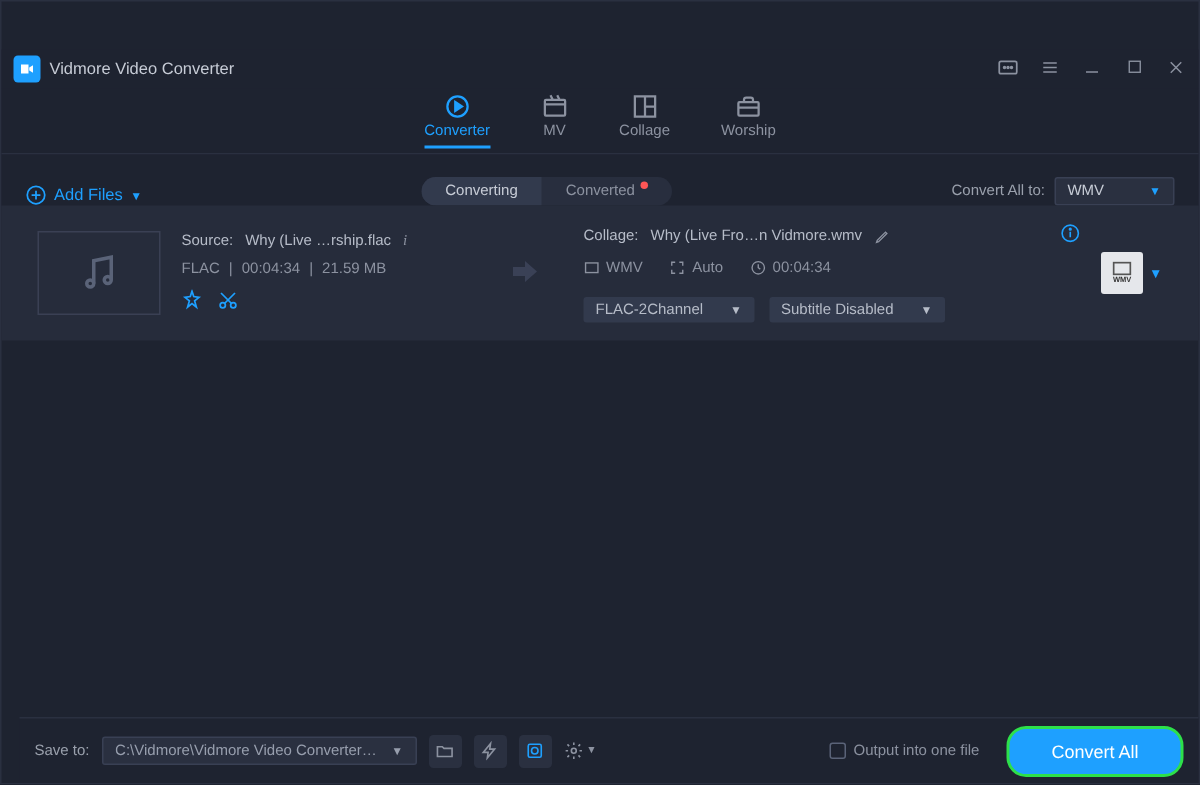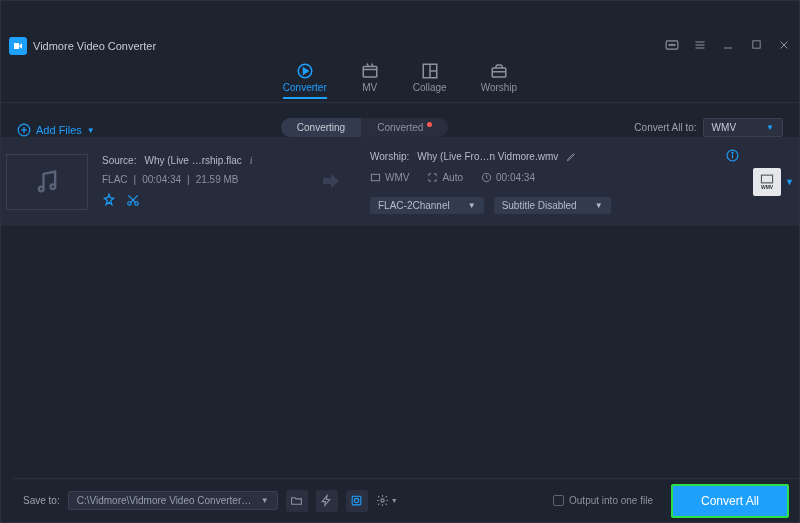--- a/index.html
+++ b/index.html
@@ -16,39 +16,39 @@
   .tab svg { width: 18px; height: 18px; }
   .toolbar { height: 34px; display: flex; align-items: flex-end; padding: 0 16px; background: #1e2330; }
   .add-btn { display: flex; align-items: center; gap: 5px; color: #1ea0ff; font-size: 11px; cursor: pointer; }
   .seg { display: flex; background: #282e3e; border-radius: 12px; overflow: hidden; margin: 0 auto; font-size: 10px; }
   .seg div { padding: 4px 16px; cursor: pointer; color: #8c92a0; }
   .seg .on { background: #323a4d; color: #c7ccd6; }
   .dot { width: 5px; height: 5px; background: #ff5656; border-radius: 50%; display: inline-block; margin-left: 4px; position: relative; top: -4px; }
   .convert-to { display: flex; align-items: center; gap: 6px; font-size: 10px; margin-top: 24px; }
   .combo { background: #2a3040; border: 1px solid #394054; padding: 3px 8px; color: #c7ccd6; display: flex; align-items: center; gap: 30px; cursor: pointer; border-radius: 2px; font-size: 10px; }
   .combo .chev { color: #1ea0ff; font-size: 8px; }
-  .row { display: flex; padding: 12px 5px; background: #262c3b; gap: 14px; align-items: center; }
+  .row { display: flex; padding: 12px 24px; background: #262c3b; gap: 14px; align-items: center; }
   .thumb { width: 82px; height: 56px; border: 1px solid #3a4054; display: flex; align-items: center; justify-content: center; color: #5a6378; }
   .col { display: flex; flex-direction: column; gap: 8px; }
   .src { width: 200px; }
   .line { display: flex; align-items: center; gap: 8px; color: #b6bcc8; font-size: 10px; }
   .sub { color: #8c92a0; font-size: 10px; display: flex; gap: 6px; align-items: center; }
   .arrow { width: 40px; color: #3a4156; }
   .out { flex: 1; }
   .minirow { display: flex; gap: 10px; align-items: center; margin-top: 6px; }
   .sel { background: #323a4d; padding: 3px 8px; color: #b6bcc8; display: flex; align-items: center; gap: 18px; font-size: 10px; cursor: pointer; border-radius: 2px; }
   .fmt-icon { width: 28px; height: 28px; background: #e5e7eb; border-radius: 2px; display: flex; align-items: center; justify-content: center; font-size: 6px; color: #333; position: relative; flex-direction: column; }
   .fmt-chev { color: #1ea0ff; font-size: 9px; margin-left: 4px; }
   .footer { margin-top: auto; height: 44px; display: flex; align-items: center; padding: 0 10px; gap: 8px; background: #1e2330; border-top: 1px solid #2a3040; margin-left: 12px; }
   .save-combo { background: #2a3040; border: 1px solid #394054; padding: 3px 8px; color: #979ead; display: flex; align-items: center; gap: 8px; border-radius: 2px; font-size: 10px; width: 210px; justify-content: space-between; cursor: pointer; }
   .iconbtn { width: 22px; height: 22px; display: flex; align-items: center; justify-content: center; background: #2a3040; border-radius: 3px; cursor: pointer; color: #8c92a0; }
   .iconbtn.on { color: #1ea0ff; }
   .checkbox { display: flex; align-items: center; gap: 5px; font-size: 10px; color: #8c92a0; cursor: pointer; margin-left: auto; }
   .chkbox { width: 11px; height: 11px; border: 1px solid #5a6378; border-radius: 2px; }
-  .convert-btn { background: #1ea0ff; color: #fff; font-size: 12px; padding: 8px 28px; border-radius: 2px; cursor: pointer; border: 2px solid #2de04a; margin-left: 10px; }
+  .convert-btn { background: #1ea0ff; color: #fff; font-size: 12px; padding: 8px 28px; border-radius: 13px; cursor: pointer; border: 2px solid #2de04a; margin-left: 10px; }
   .clock-icon,.info-icon,.edit-icon { display:inline-flex; }
 </style>
 </head>
 <body>
 
 <div class="window">
 
   <div class="titlebar">
     <div class="app-icon">
       <svg width="12" height="12" viewBox="0 0 24 24" fill="#fff">
@@ -184,21 +184,21 @@
     </div>
 
     <div class="arrow">
       <svg width="30" height="24" viewBox="0 0 24 24" fill="#3a4156">
           <path d="M4 12l8-7v4h8v6h-8v4z" transform="scale(-1,1) translate(-24,0)"></path>
         </svg>
     </div>
 
     <div class="col out">
       <div class="line">
-        <span>Worship:</span>
+        <span>Collage:</span>
         <span>Why (Live Fro…n Vidmore.wmv</span>
         <span class="edit-icon">
           <svg width="11" height="11" viewBox="0 0 24 24" fill="none" stroke="#8c92a0" stroke-width="2">
               <path d="M3 21l3-1 12-12-2-2L4 18z"></path>
             </svg>
         </span>
         <span style="flex:1"></span>
         <span>
           <svg width="13" height="13" viewBox="0 0 24 24" fill="none" stroke="#1ea0ff" stroke-width="2">
               <circle cx="12" cy="12" r="10"></circle>

